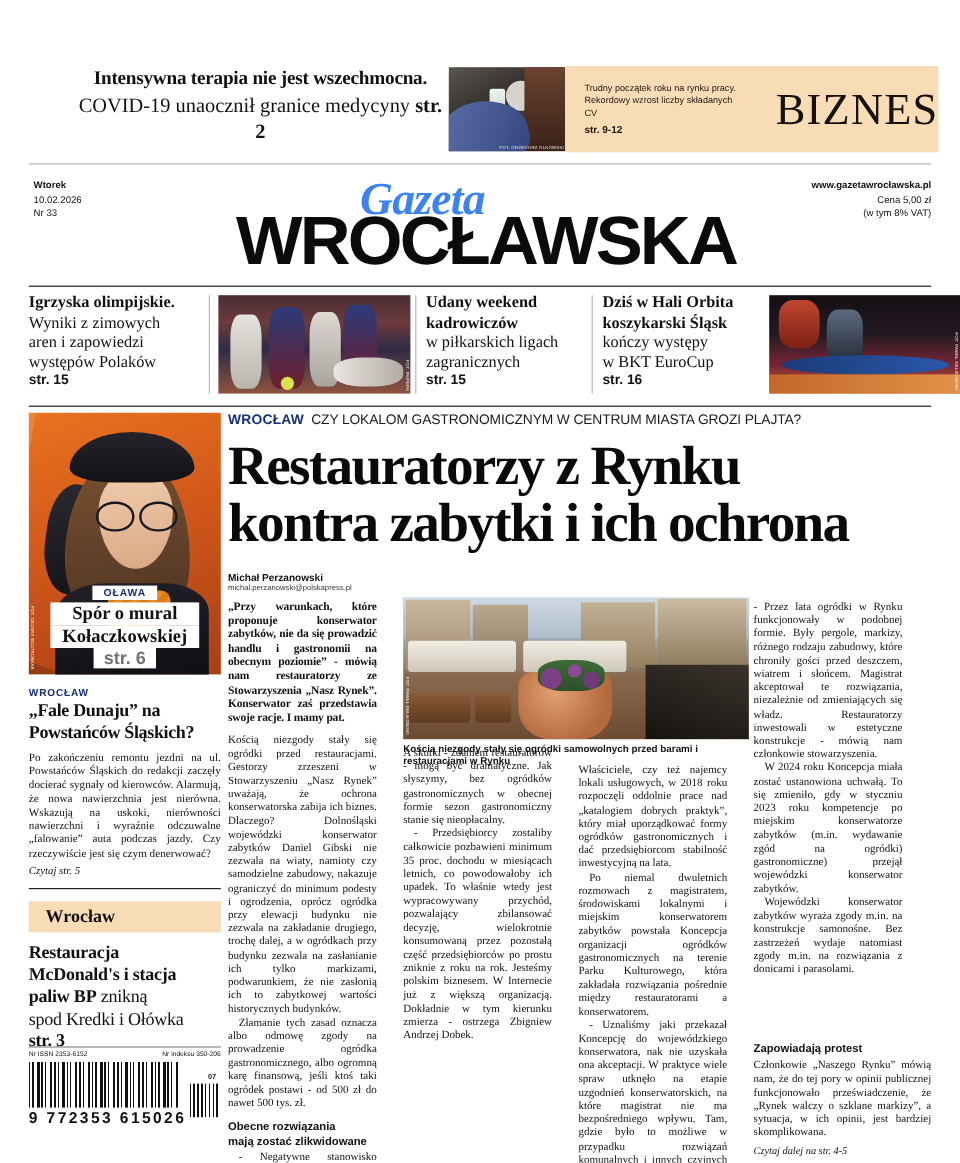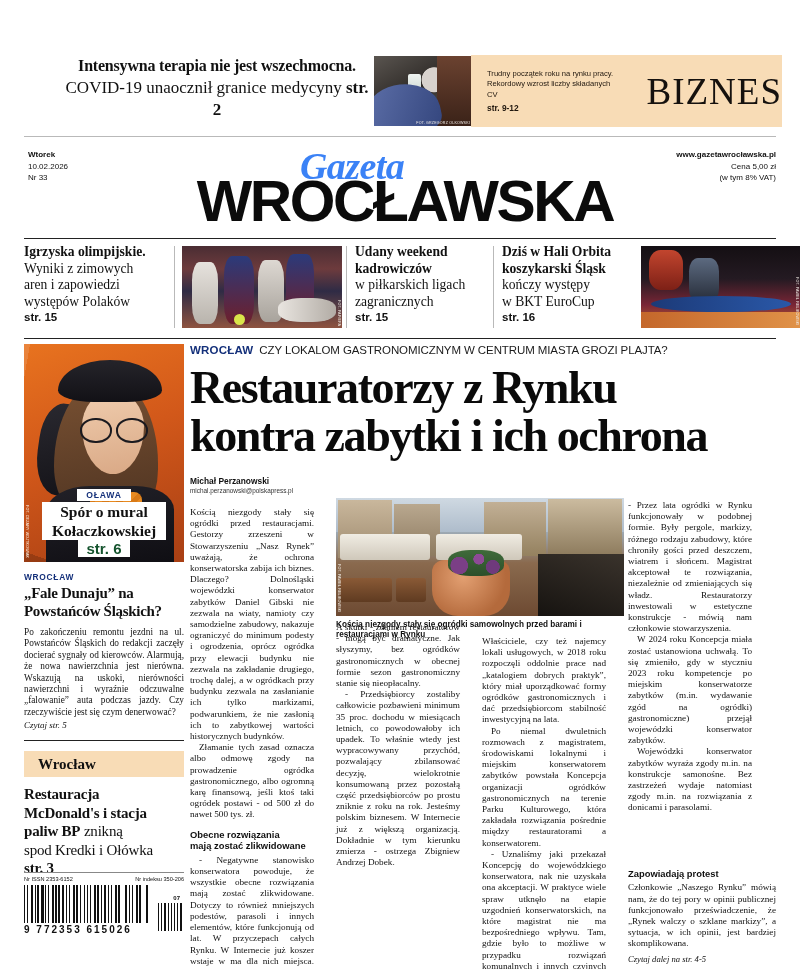--- a/index.html
+++ b/index.html
@@ -191,21 +191,21 @@
     display:inline-block; background:#fff; color:#14307a;
     font-family:"Liberation Sans", sans-serif; font-weight:bold; font-size:8.6px;
     letter-spacing:.8px; padding:1px 9px; margin-bottom:1px;
   }
   .rail-badge .l {
     display:block; background:#fff; color:#111;
     font-family:"Liberation Serif", serif; font-weight:bold;
     font-size:15.5px; line-height:19px; padding:0 4px;
   }
   .rail-badge .pg {
-    display:inline-block; background:#fff; color:#14532d;
+    display:inline-block; background:#fff; color:#737373;
     font-family:"Liberation Sans", sans-serif; font-weight:bold; font-size:15px;
     padding:0 8px;
   }
 
   .rail-sec { margin-top:10px; }
   .rail-kicker {
     font-family:"Liberation Sans", sans-serif; font-weight:bold; font-size:8.4px;
     color:#14307a; letter-spacing:.7px;
   }
   .rail-head {
@@ -246,21 +246,21 @@
   }
   .bc-small {
     position:absolute; right:2px; top:18px; width:24px; height:28px;
     background:repeating-linear-gradient(90deg,#111 0 1.2px,#fff 1.2px 3.2px);
   }
   .bc-07 {
     position:absolute; right:4px; top:10px;
     font-family:"Liberation Sans", sans-serif; font-size:6px; font-weight:bold;
   }
   .bc-digits {
-    font-family:"Liberation Sans", sans-serif; font-size:10px; font-weight:bold;
+    font-family:"Liberation Sans", sans-serif; font-size:13px; font-weight:bold;
     letter-spacing:2px; margin-top:1px;
   }
 
   
   .main { position:absolute; left:190px; top:344px; width:586px; }
   .kicker-row { display:flex; align-items:baseline; gap:6px; }
   .kicker-city {
     font-family:"Liberation Sans", sans-serif; font-weight:bold; font-size:11.5px;
     color:#14307a; letter-spacing:.2px;
   }
@@ -538,20 +538,21 @@
     <div class="pot"></div>
     <div class="flowers"></div>
     <div class="dark"></div>
     <div class="mp-credit">FOT. PAWEŁ RELIKOWSKI</div>
   </div>
   <div class="photo-caption">Kością niezgody stały się ogródki samowolnych przed barami i restauracjami w Rynku</div>
 
   <div class="cols">
 
     <div class="col c1">
+      <div class="lede">„Przy warunkach, które proponuje konserwator zabytków, nie da się prowadzić handlu i gastronomii na obecnym poziomie” - mówią nam restauratorzy ze Stowarzyszenia „Nasz Rynek”. Konserwator zaś przedstawia swoje racje. I mamy pat.</div>
       <p class="body first" style="margin-top:7px;">Kością niezgody stały się ogródki przed restauracjami. Gestorzy zrzeszeni w Stowarzyszeniu „Nasz Rynek” uważają, że ochrona konserwatorska zabija ich biznes. Dlaczego? Dolnośląski wojewódzki konserwator zabytków Daniel Gibski nie zezwala na wiaty, namioty czy samodzielne zabudowy, nakazuje ograniczyć do minimum podesty i ogrodzenia, oprócz ogródka przy elewacji budynku nie zezwala na zakładanie drugiego, trochę dalej, a w ogródkach przy budynku zezwala na zasłanianie ich tylko markizami, podwarunkiem, że nie zasłonią ich to zabytkowej wartości historycznych budynków.</p>
       <p class="body">Złamanie tych zasad oznacza albo odmowę zgody na prowadzenie ogródka gastronomicznego, albo ogromną karę finansową, jeśli ktoś taki ogródek postawi - od 500 zł do nawet 500 tys. zł.</p>
       <div class="subhead">
         <span>Obecne rozwiązania</span><br>
         <span>mają zostać zlikwidowane</span>
       </div>
       <p class="body">- Negatywne stanowisko konserwatora powoduje, że wszystkie obecne rozwiązania mają zostać zlikwidowane. Dotyczy to również mniejszych podestów, parasoli i innych elementów, które funkcjonują od lat. W przyczepach całych Rynku. W Internecie już koszer wstaje w ma dla nich miejsca. Część restauratorów już otrzymała odmowne decyzje na prowadzenie ogródków. Inni czekają miesiącami na jakąkolwiek odpowiedź, mimo że prawo administracyjne przewiduje wydanie decyzji w ciągu 30 dni - mówi nam Zbigniew Andrzej Dobek, prezes „Naszego Rynku”.</p>
     </div>
 
     <div class="col c2" style="top:122px;">

